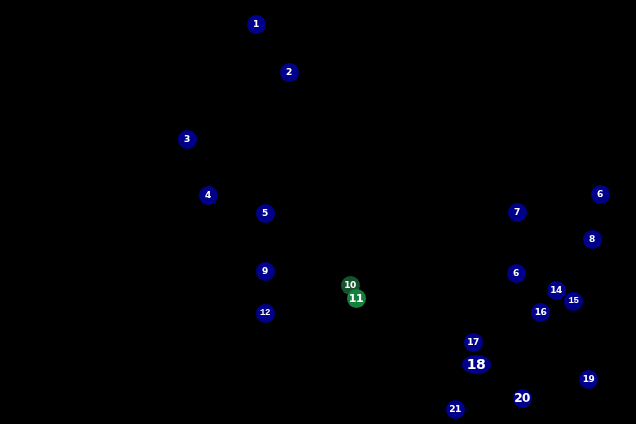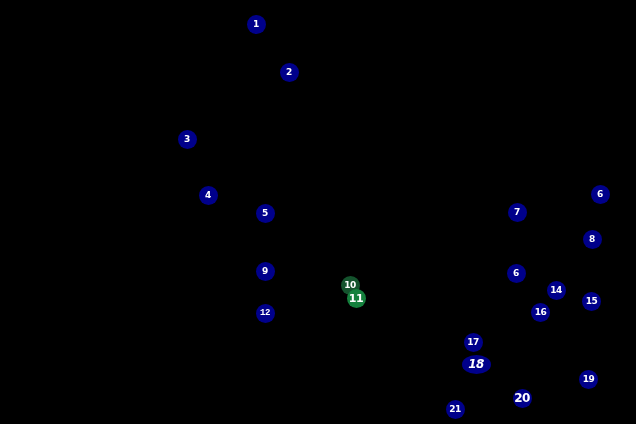--- a/index.html
+++ b/index.html
@@ -43,20 +43,20 @@
     <div class="marker" style="width: 19px; height: 19px; left: 255.5px; top: 203.5px; background: rgb(0, 0, 139); color: rgb(255, 255, 255); font-size: 9px;">5</div>
     <div class="marker" style="width: 19px; height: 19px; left: 590.5px; top: 184.5px; background: rgb(0, 0, 139); color: rgb(255, 255, 255); font-size: 9px;">6</div>
     <div class="marker" style="width: 19px; height: 19px; left: 507.5px; top: 202.5px; background: rgb(0, 0, 139); color: rgb(255, 255, 255); font-size: 9px;">7</div>
     <div class="marker" style="width: 19px; height: 19px; left: 582.5px; top: 229.5px; background: rgb(0, 0, 139); color: rgb(255, 255, 255); font-size: 9px;">8</div>
     <div class="marker" style="width: 19px; height: 19px; left: 255.5px; top: 261.5px; background: rgb(0, 0, 139); color: rgb(255, 255, 255); font-size: 9px;">9</div>
     <div class="marker" style="width: 19px; height: 19px; left: 324.5px; top: 275.5px; background: #14532d; color: rgb(255, 255, 255); font-size: 9px; margin-left: 16px;">10</div>
     <div class="marker" style="width: 19px; height: 19px; left: 346.5px; top: 288.5px; background: #15803d; color: rgb(255, 255, 255); font-size: 11px;">11</div>
     <div class="marker" style="width: 19px; height: 19px; left: 255.5px; top: 303.5px; background: rgb(0, 0, 139); color: rgb(255, 255, 255); font-size: 9px; font-family: Liberation Mono, monospace;">12</div>
     <div class="marker" style="width: 19px; height: 19px; left: 506.5px; top: 263.5px; background: rgb(0, 0, 139); color: rgb(255, 255, 255); font-size: 9px;">6</div>
     <div class="marker" style="width: 19px; height: 19px; left: 546.5px; top: 280.5px; background: rgb(0, 0, 139); color: rgb(255, 255, 255); font-size: 9px;">14</div>
-    <div class="marker" style="width: 19px; height: 19px; left: 582px; top: 291.5px; background: rgb(0, 0, 139); color: rgb(255, 255, 255); font-size: 9px;">15</div>
+    <div class="marker" style="width: 19px; height: 19px; left: 564px; top: 291.5px; background: rgb(0, 0, 139); color: rgb(255, 255, 255); font-size: 9px; font-family: Liberation Mono, monospace;">15</div>
     <div class="marker" style="width: 19px; height: 19px; left: 531px; top: 302.5px; background: rgb(0, 0, 139); color: rgb(255, 255, 255); font-size: 9px;">16</div>
     <div class="marker" style="width: 19px; height: 19px; left: 463.5px; top: 332.5px; background: rgb(0, 0, 139); color: rgb(255, 255, 255); font-size: 9px;">17</div>
-    <div class="marker" style="width: 29px; height: 19px; left: 461.5px; top: 354.5px; background: rgb(0, 0, 139); color: rgb(255, 255, 255); font-size: 12px; font-style: italic;">18</div>
+    <div class="marker" style="width: 29px; height: 19px; left: 461.5px; top: 354.5px; background: rgb(0, 0, 139); color: rgb(255, 255, 255); font-size: 14px;">18</div>
     <div class="marker" style="width: 19px; height: 19px; left: 579px; top: 369.5px; background: rgb(0, 0, 139); color: rgb(255, 255, 255); font-size: 9px;">19</div>
     <div class="marker" style="width: 19px; height: 19px; left: 512.5px; top: 388.5px; background: rgb(0, 0, 139); color: rgb(255, 255, 255); font-size: 12px;">20</div>
     <div class="marker" style="width: 19px; height: 19px; left: 438.5px; top: 399.5px; background: rgb(0, 0, 139); color: rgb(255, 255, 255); font-size: 9px; margin-left: 7px;">21</div>
   </div>
 
 </body></html>

